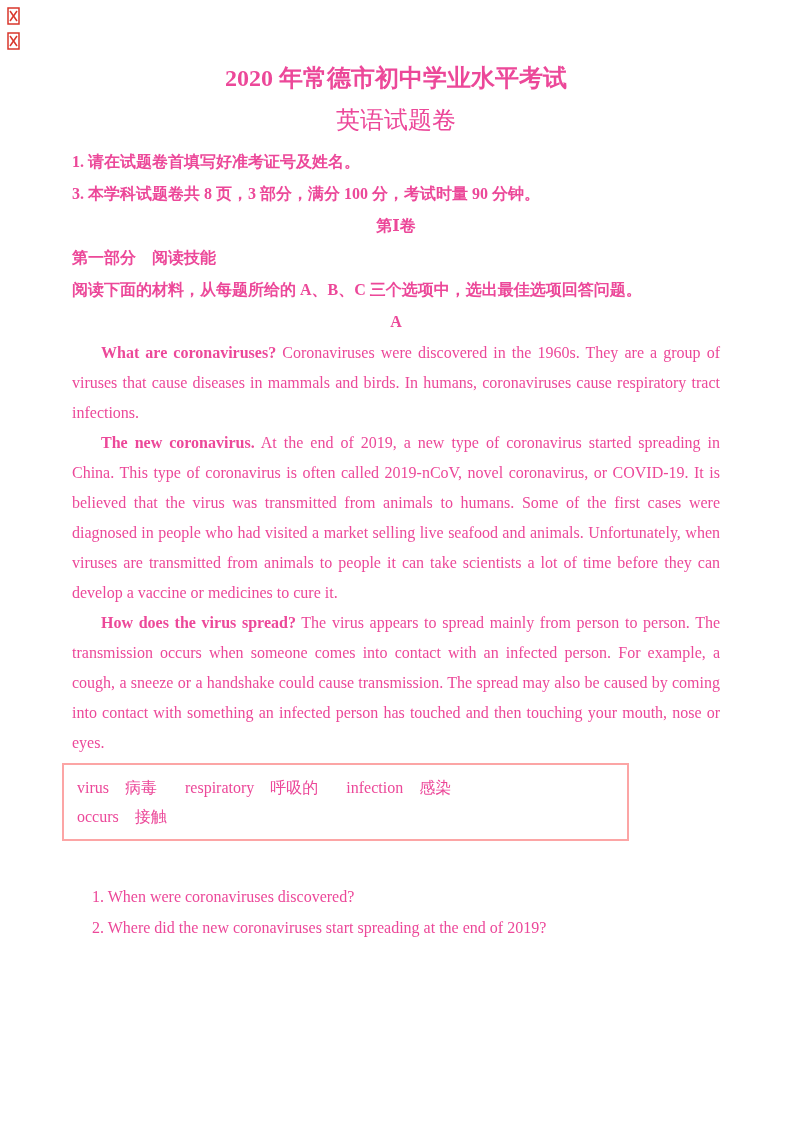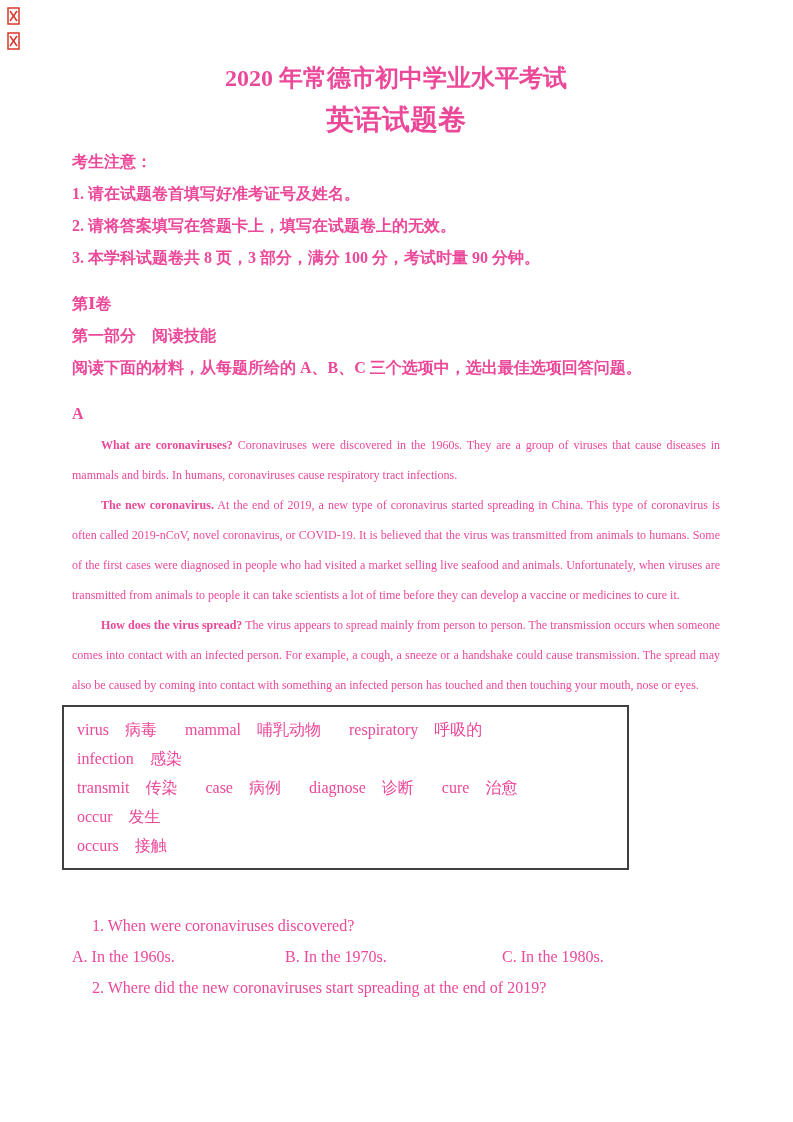--- a/index.html
+++ b/index.html
@@ -24,43 +24,43 @@
   .doc-title {
     margin-top: 64px;
     text-align: center;
     font-weight: bold;
     font-size: 24px;
     line-height: 28px;
   }
   .doc-subtitle {
     margin-top: 14px;
     text-align: center;
-    font-weight: bold;
-    font-size: 28px;
+    font-weight: normal;
+    font-size: 24px;
     line-height: 28px;
   }
 
   .cn-block { margin-top: 12px; font-size: 16px; font-weight: bold; }
   .cn-line { line-height: 32px; }
-  .center { text-align: left; margin-top: 14px; }
+  .center { text-align: center; }
 
-  .passage { font-size: 12px; }
+  .passage { font-size: 16px; }
   .passage p {
     margin: 0;
     text-align: justify;
     text-indent: 29px;
     line-height: 30px;
   }
 
   .vocab-box {
     box-sizing: border-box;
     margin-top: 5px;
     margin-left: -10px;
     width: 567px;
-    border: 2px solid #404040;
+    border: 2px solid #fca5a5;
     padding: 8px 8px 8px 13px;
     font-size: 16px;
   }
   .vocab-row { display: flex; flex-wrap: wrap; line-height: 29px; }
   .vpair { margin-right: 28px; white-space: nowrap; }
   .vpair .zh { margin-left: 16px; }
 
   .questions { margin-top: 40px; font-size: 16px; }
   .q-line { line-height: 31px; margin-left: 20px; }
   .opt-row {
@@ -86,60 +86,45 @@
       <line x1="10" y1="4" x2="3" y2="14" stroke="#d9362b" stroke-width="1.5"></line>
     </svg>
   </div>
 
   <div class="content">
 
     <div class="doc-title">2020 年常德市初中学业水平考试</div>
     <div class="doc-subtitle">英语试题卷</div>
 
     <div class="cn-block">
-      <div class="cn-line">考生注意：</div>
       <div class="cn-line">1. 请在试题卷首填写好准考证号及姓名。</div>
-      <div class="cn-line">2. 请将答案填写在答题卡上，填写在试题卷上的无效。</div>
       <div class="cn-line">3. 本学科试题卷共 8 页，3 部分，满分 100 分，考试时量 90 分钟。</div>
       <div class="cn-line center">第Ⅰ卷</div>
       <div class="cn-line">第一部分　阅读技能</div>
       <div class="cn-line">阅读下面的材料，从每题所给的 A、B、C 三个选项中，选出最佳选项回答问题。</div>
       <div class="cn-line center">A</div>
     </div>
 
     <div class="passage">
       <p><b>What are coronaviruses?</b><span> Coronaviruses were discovered in the 1960s. They are a group of viruses that cause diseases in mammals and birds. In humans, coronaviruses cause respiratory tract infections.</span></p>
       <p><b>The new coronavirus.</b><span> At the end of 2019, a new type of coronavirus started spreading in China. This type of coronavirus is often called 2019-nCoV, novel coronavirus, or COVID-19. It is believed that the virus was transmitted from animals to humans. Some of the first cases were diagnosed in people who had visited a market selling live seafood and animals. Unfortunately, when viruses are transmitted from animals to people it can take scientists a lot of time before they can develop a vaccine or medicines to cure it.</span></p>
       <p><b>How does the virus spread?</b><span> The virus appears to spread mainly from person to person. The transmission occurs when someone comes into contact with an infected person. For example, a cough, a sneeze or a handshake could cause transmission. The spread may also be caused by coming into contact with something an infected person has touched and then touching your mouth, nose or eyes.</span></p>
     </div>
 
     <div class="vocab-box">
       <div class="vocab-row">
         <span class="vpair"><span class="en">virus</span><span class="zh">病毒</span></span>
-        <span class="vpair"><span class="en">mammal</span><span class="zh">哺乳动物</span></span>
         <span class="vpair"><span class="en">respiratory</span><span class="zh">呼吸的</span></span>
         <span class="vpair"><span class="en">infection</span><span class="zh">感染</span></span>
-      </div>
-      <div class="vocab-row">
-        <span class="vpair"><span class="en">transmit</span><span class="zh">传染</span></span>
-        <span class="vpair"><span class="en">case</span><span class="zh">病例</span></span>
-        <span class="vpair"><span class="en">diagnose</span><span class="zh">诊断</span></span>
-        <span class="vpair"><span class="en">cure</span><span class="zh">治愈</span></span>
-        <span class="vpair"><span class="en">occur</span><span class="zh">发生</span></span>
       </div>
       <div class="vocab-row">
         <span class="vpair"><span class="en">occurs</span><span class="zh">接触</span></span>
       </div>
     </div>
 
     <div class="questions">
       <div class="q-line">1. When were coronaviruses discovered?</div>
-      <div class="opt-row">
-        <span>A. In the 1960s.</span>
-        <span>B. In the 1970s.</span>
-        <span>C. In the 1980s.</span>
-      </div>
       <div class="q-line">2. Where did the new coronaviruses start spreading at the end of 2019?</div>
 
     </div>
 
   </div>
 </div>
 
 </body></html>

